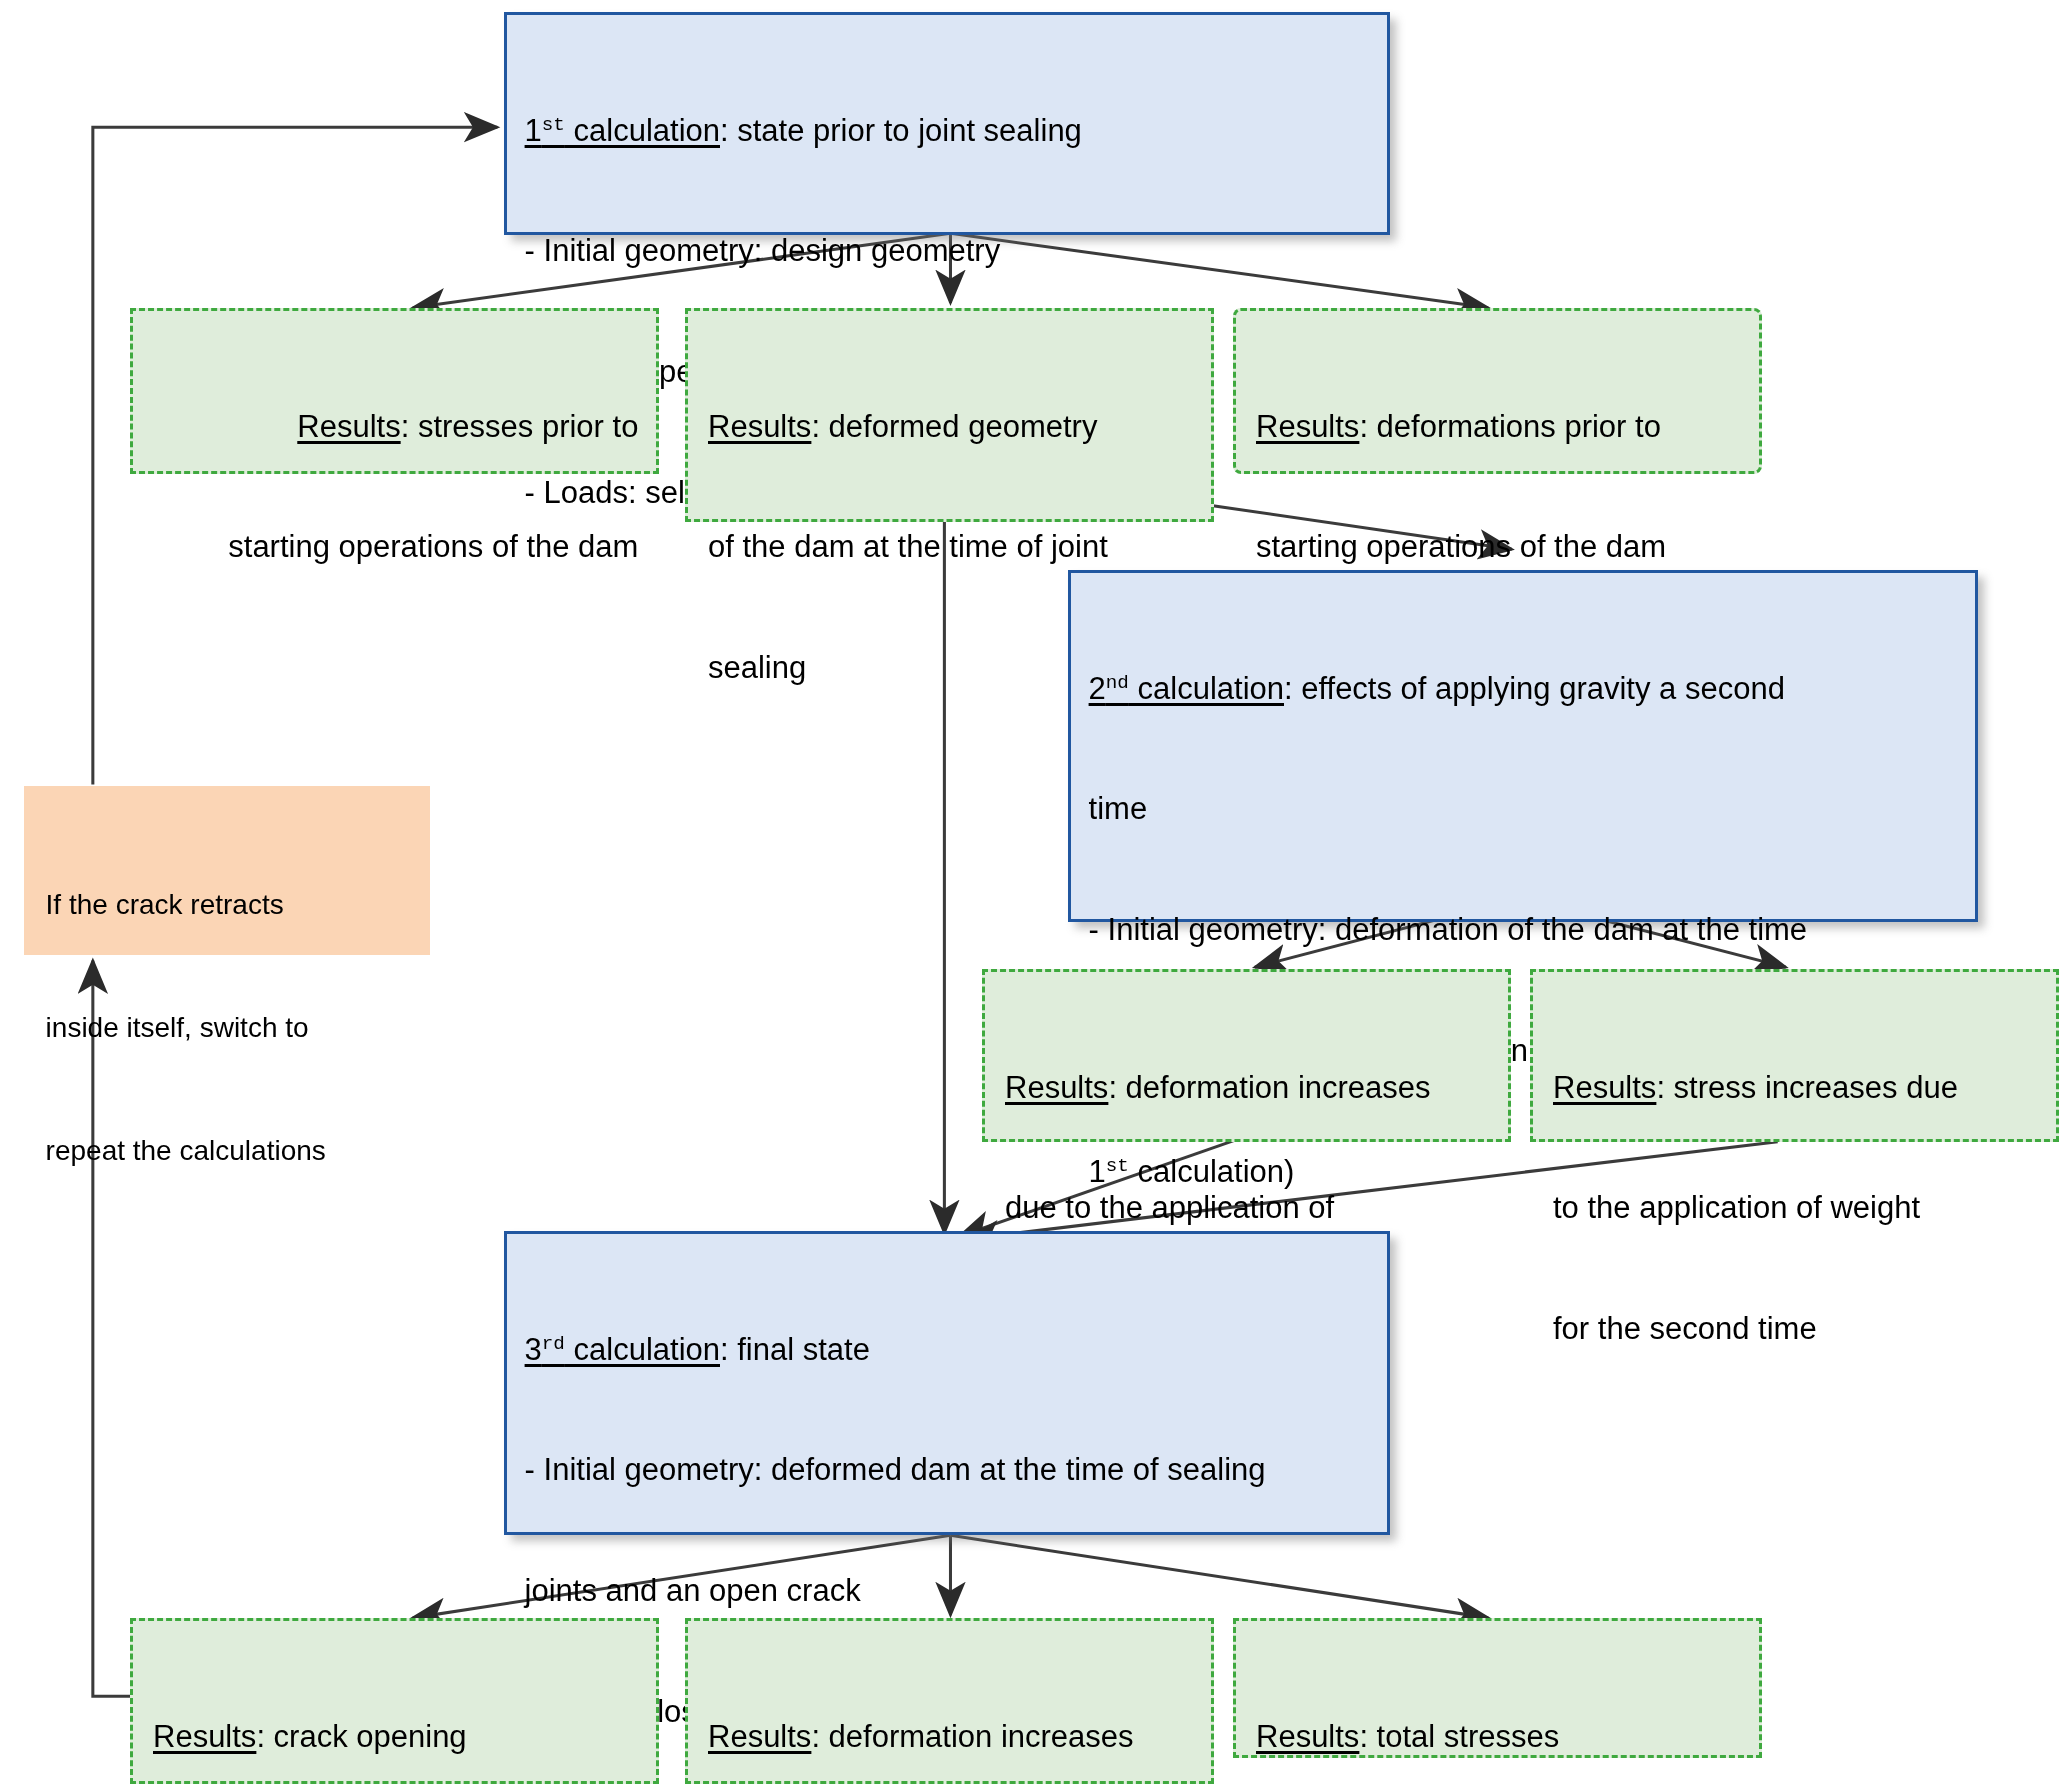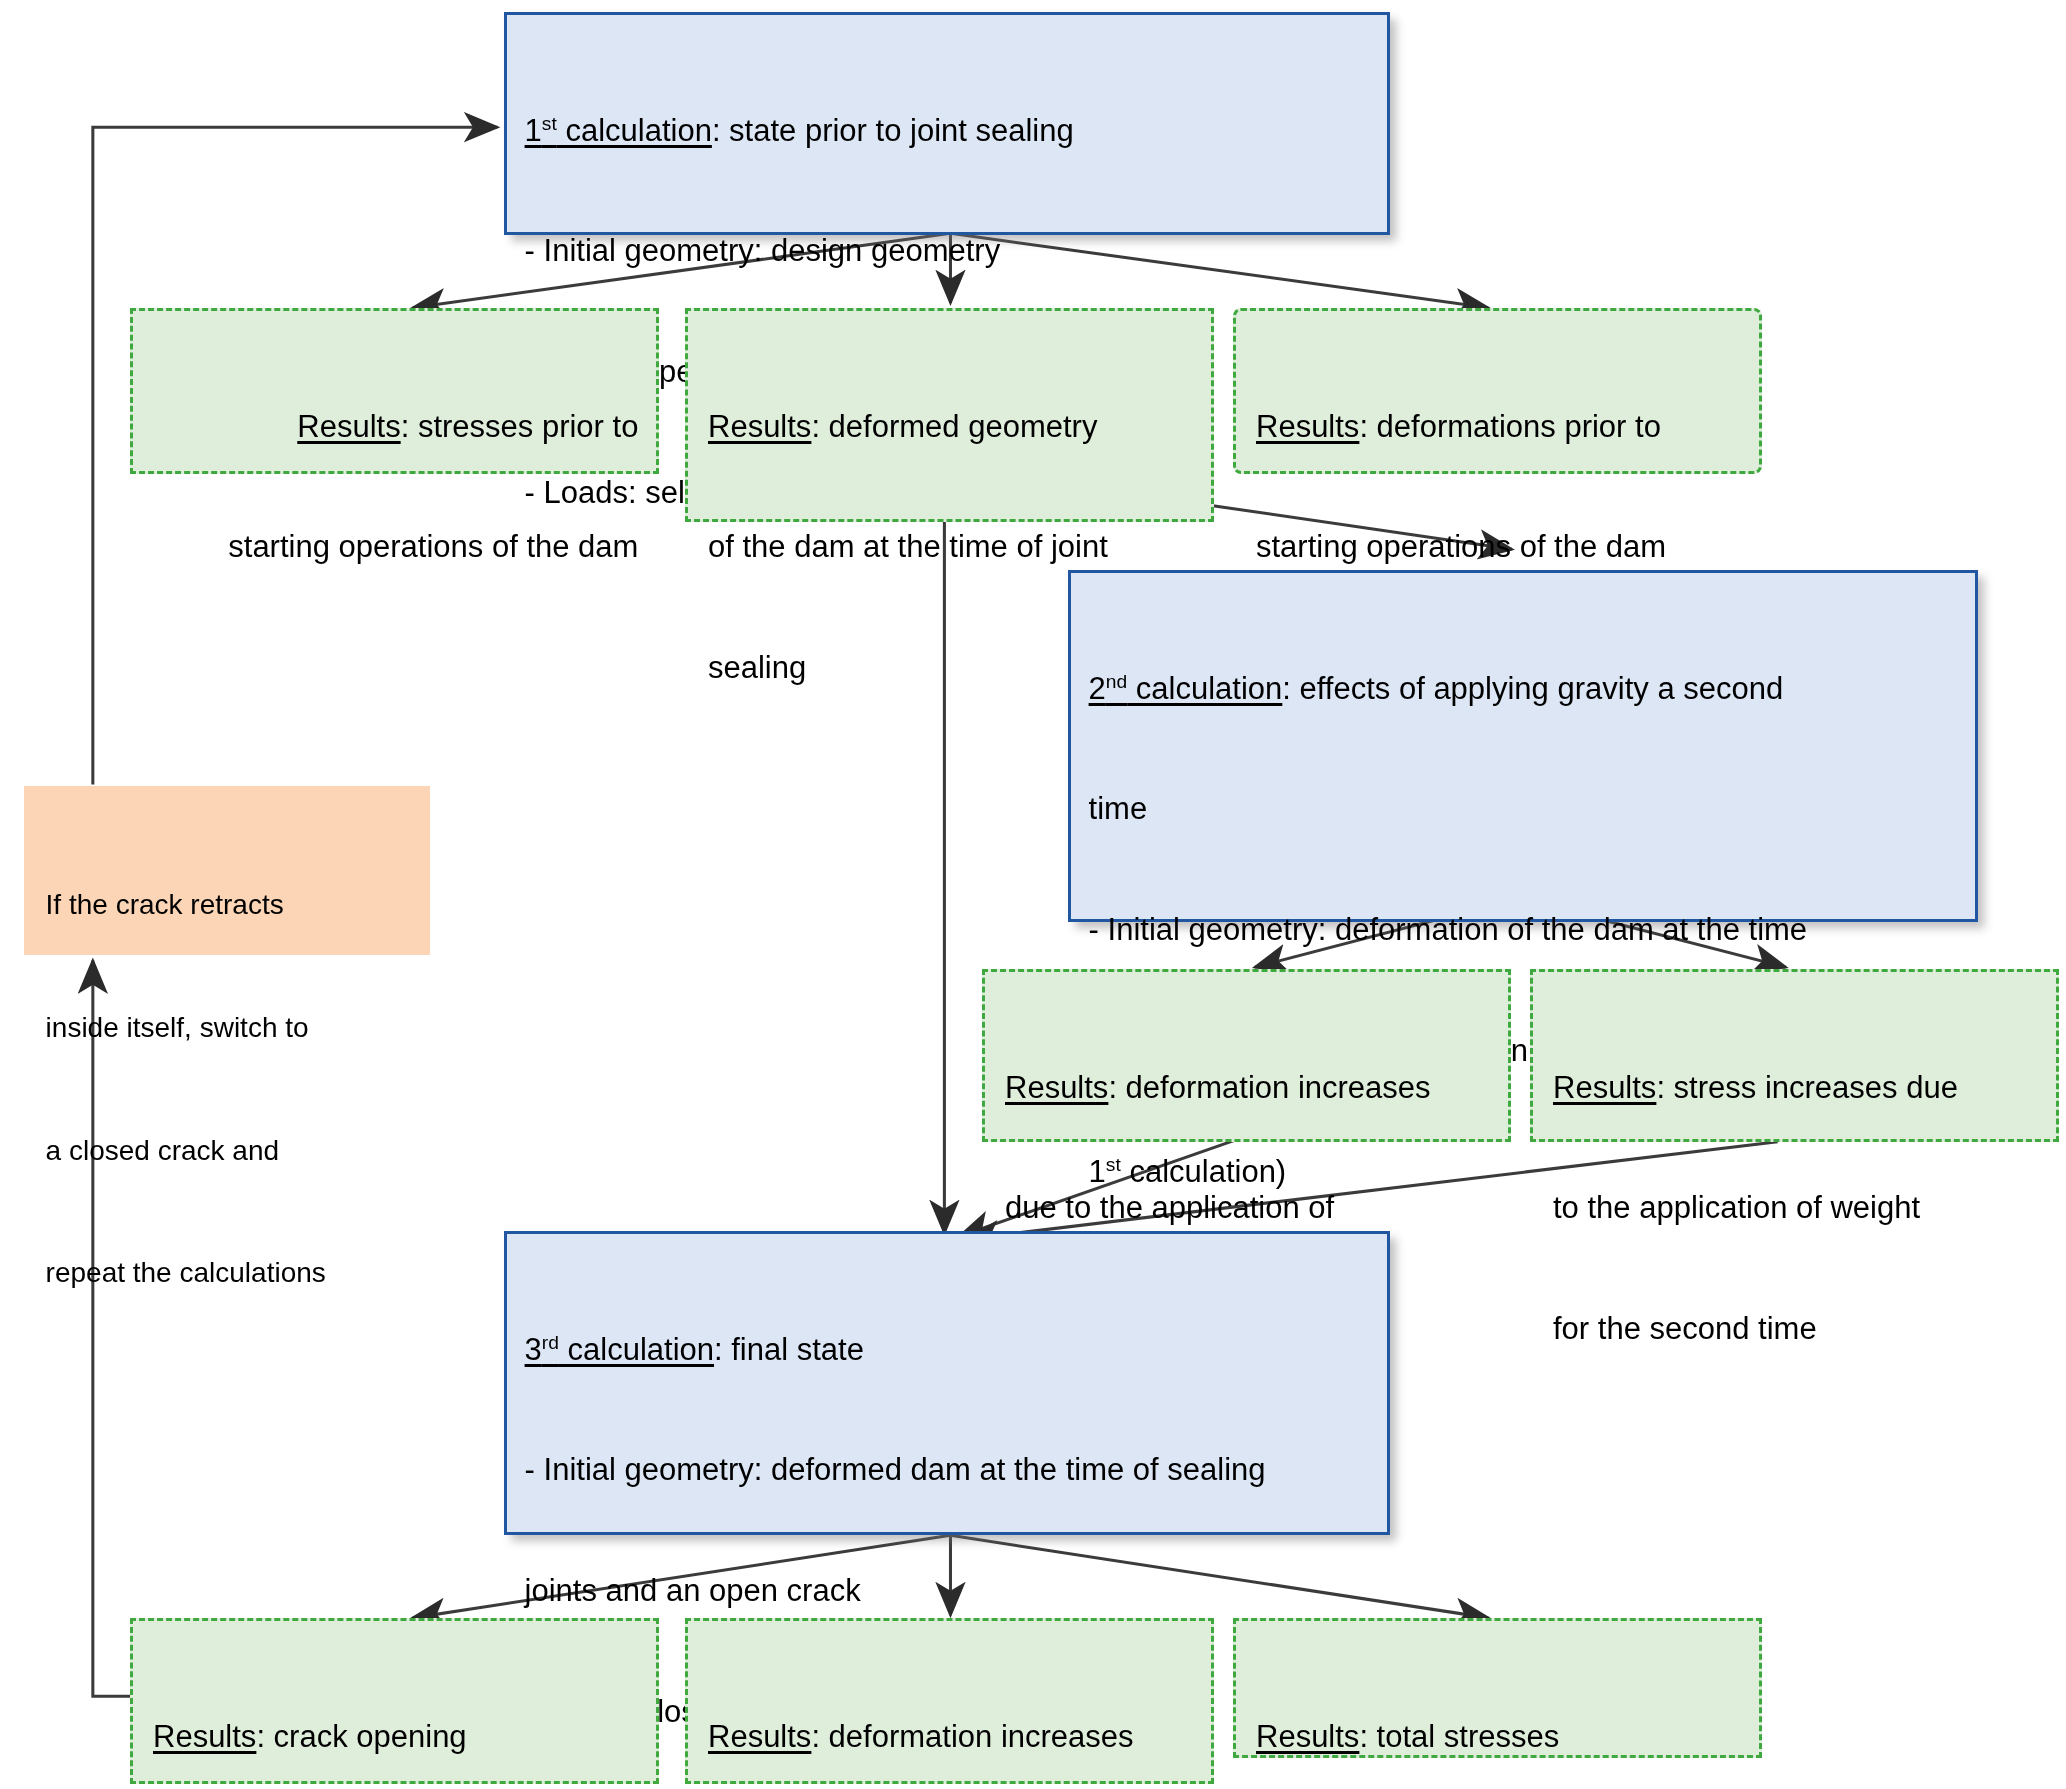--- a/index.html
+++ b/index.html
@@ -60,20 +60,21 @@
   }
   .lead {
     text-decoration: underline;
     text-underline-offset: 4px;
     text-decoration-thickness: 2.7px;
   }
   sup {
     font-size: 0.62em;
     line-height: 0;
     vertical-align: super;
+    font-family: Liberation Mono, monospace;
   }
   .line { }
 </style>
 </head>
 <body>
 
 <div id="canvas">
 
   <svg id="edges" viewBox="0 0 3054 2645" xmlns="http://www.w3.org/2000/svg">
     <defs>
@@ -147,21 +148,20 @@
       <div class="line">1<sup>st</sup> calculation)</div>
       <div class="line">- Joints: closed</div>
       <div class="line">- Loads: self-weight</div>
     </div>
   </div>
 
   <div class="node note-box" style="left:24px; top:786px; width:406px; height:169px;">
     <div class="txt note">
       <div class="line">If the crack retracts</div>
       <div class="line">inside itself, switch to</div>
-      <div class="line">a closed crack and</div>
       <div class="line">repeat the calculations</div>
     </div>
   </div>
 
   <div class="node result-box" style="left:982px; top:969px; width:529px; height:173px;">
     <div class="txt">
       <div><span class="lead">Results</span><span>: deformation increases</span></div>
       <div class="line">due to the application of</div>
       <div class="line">weight for the second time</div>
     </div>

